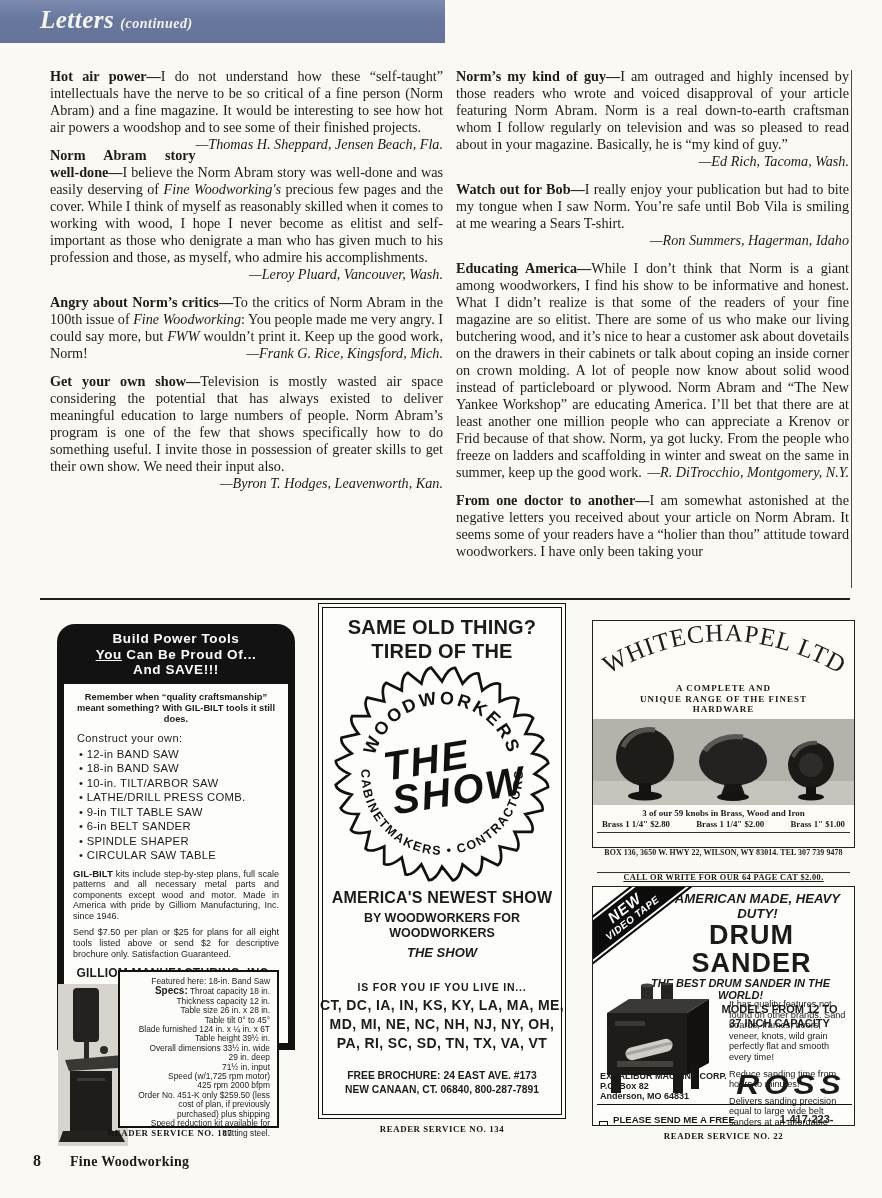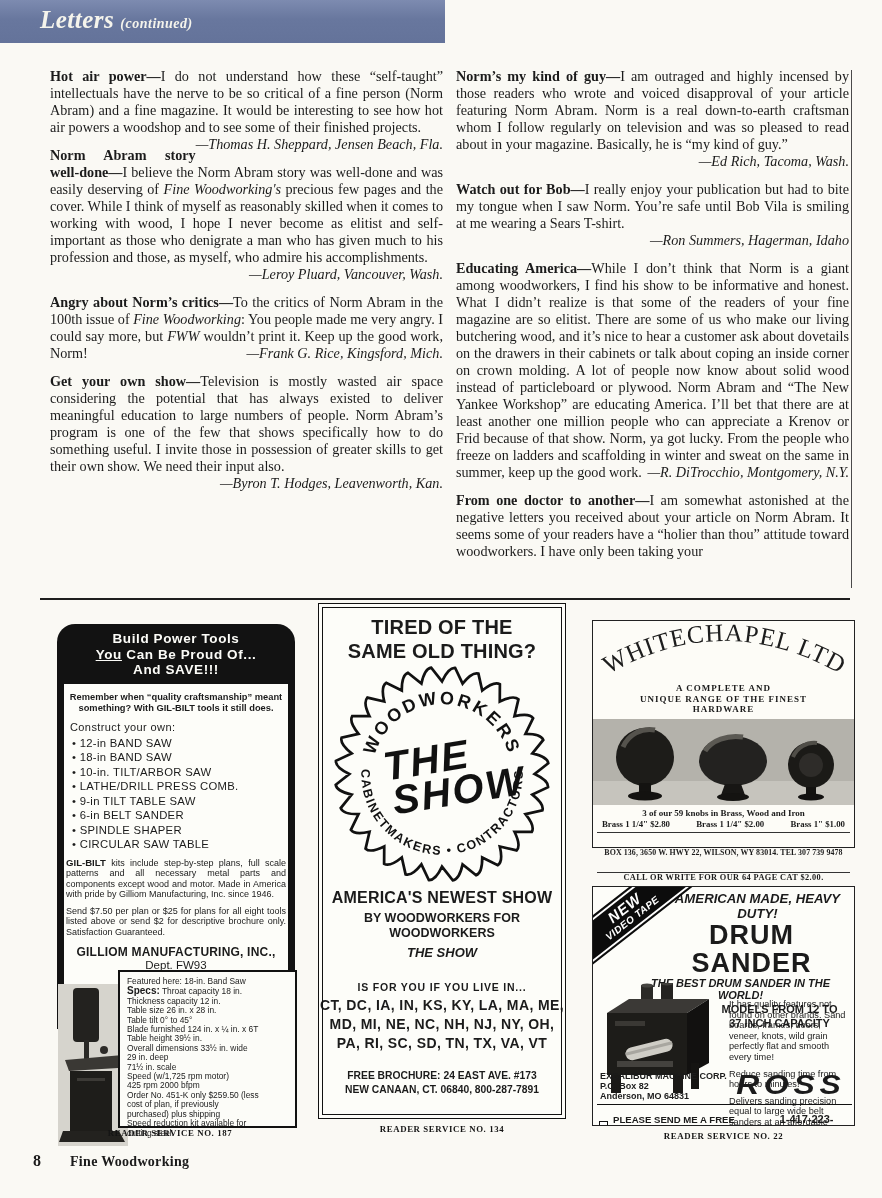--- a/index.html
+++ b/index.html
@@ -25,32 +25,32 @@
   #col-rule{position:absolute;left:851px;top:70px;width:1px;height:518px;background:#4a4a4a;}
   #section-rule{position:absolute;left:40px;top:598px;width:810px;height:2px;background:#1e1e1e;}
 
   
   #ad-gilliom{position:absolute;left:57px;top:624px;width:238px;background:#121212;
     border-radius:18px 18px 0 0;padding:0 7px 7px;box-sizing:border-box;
     font-family:"Liberation Sans",sans-serif;}
   .gil-head{color:#fcfcf8;text-align:center;padding:7px 0 6px;font-weight:bold;
     font-size:13.5px;line-height:15.5px;letter-spacing:.6px;}
   .gil-head .u{text-decoration:underline;}
-  .gil-inner{background:#fdfdf9;padding:8px 2px 9px;}
+  .gil-inner{background:#fdfdf9;padding:8px 9px 9px;}
   .gil-tag{font-weight:bold;font-size:9.3px;line-height:11px;text-align:center;margin-bottom:7px;}
   .gil-construct{font-size:11px;margin:0 0 3px 4px;letter-spacing:.4px;}
   .gil-tools div{font-size:11.3px;line-height:14.5px;margin-left:6px;letter-spacing:.3px;}
   .gil-tools div::before{content:"• ";}
   .gil-kits,.gil-offer{font-size:9px;line-height:10.6px;text-align:justify;margin-top:6px;}
   .gil-kits b{font-size:9.6px;}
   .gil-co{font-weight:bold;font-size:12px;text-align:center;margin-top:7px;letter-spacing:.2px;}
   .gil-addr div{font-size:11.5px;line-height:13.5px;text-align:center;}
-  #gil-specs{position:absolute;left:118px;top:970px;width:179px;height:158px;box-sizing:border-box;
+  #gil-specs{position:absolute;left:118px;top:970px;width:161px;height:158px;box-sizing:border-box;
     border:2px solid #111;background:#fcfcf8;font-family:"Liberation Sans",sans-serif;
-    font-size:8.4px;line-height:9.4px;text-align:left;padding:5px 7px 3px;}
+    font-size:8.4px;line-height:9.4px;text-align:right;padding:5px 7px 3px;}
   #gil-specs b{font-size:10px;}
   #gil-saw{position:absolute;left:57px;top:982px;width:72px;height:166px;}
   .reader-service{position:absolute;text-align:center;font-family:"Liberation Serif",serif;
     font-weight:bold;font-size:8.8px;letter-spacing:.6px;color:#151515;}
   #gil-rs{left:60px;top:1128px;width:220px;}
 
   
   #ad-show{position:absolute;left:318px;top:603px;width:248px;height:516px;border:1.5px solid #111;
     background:#fdfdf9;font-family:"Liberation Sans",sans-serif;text-align:center;box-sizing:border-box;}
   #ad-show::before{content:"";position:absolute;inset:3px;border:1.5px solid #111;pointer-events:none;}
@@ -70,21 +70,21 @@
   #ad-white{position:absolute;left:592px;top:620px;width:263px;height:228px;border:1px solid #222;
     background:#fdfcf7;box-sizing:border-box;text-align:center;}
   .wc-tagline div{font-family:"Liberation Serif",serif;font-weight:bold;font-size:9px;
     line-height:10.5px;letter-spacing:1px;}
   #wc-knobs{display:block;margin-top:4px;}
   .wc-caption{font-size:9px;margin-top:3px;font-weight:bold;}
   .wc-prices{display:flex;justify-content:space-between;padding:0 9px;font-size:8.8px;
     font-weight:bold;margin-top:1px;}
   .wc-addr{border-top:1px solid #333;border-bottom:1px solid #333;margin:3px 4px 0;
     padding:15px 0;font-weight:bold;font-size:7.9px;letter-spacing:.1px;}
-  .wc-cat{font-weight:bold;font-size:8.3px;margin-top:0;letter-spacing:.4px;}
+  .wc-cat{font-weight:bold;font-size:8.3px;margin-top:0;letter-spacing:.4px;text-decoration:underline;}
   #white-rs{left:592px;top:884px;width:263px;font-style:italic;}
 
   
   #ad-drum{position:absolute;left:592px;top:886px;width:263px;height:240px;border:1px solid #222;
     background:#fdfdf9;box-sizing:border-box;overflow:hidden;font-family:"Liberation Sans",sans-serif;}
   #drum-banner{position:absolute;left:-36px;top:8px;width:142px;transform:rotate(-38deg);
     background:#0c0c0c;color:#fff;text-align:center;padding:2px 0 3px;border-top:2px solid #fff;
     border-bottom:2px solid #fff;outline:2px solid #0c0c0c;}
   #drum-banner .b1{font-weight:bold;font-style:italic;font-size:15px;line-height:15px;letter-spacing:1px;}
   #drum-banner .b2{font-weight:bold;font-style:italic;font-size:10px;line-height:11px;letter-spacing:.5px;}
@@ -203,36 +203,36 @@
     <div>Featured here: 18-in. Band Saw</div>
     <div><b>Specs:</b> <span>Throat capacity 18 in.</span></div>
     <div>
         <div>Thickness capacity 12 in.</div>
         <div>Table size 26 in. x 28 in.</div>
         <div>Table tilt 0° to 45°</div>
         <div>Blade furnished 124 in. x ¼ in. x 6T</div>
         <div>Table height 39½ in.</div>
         <div>Overall dimensions 33½ in. wide</div>
         <div>29 in. deep</div>
-        <div>71½ in. scale</div>
+        <div>71½ in. input</div>
         <div>Speed (w/1,725 rpm motor)</div>
         <div>425 rpm 2000 bfpm</div>
         <div>Order No. 451-K only $259.50 (less</div>
         <div>cost of plan, if previously</div>
         <div>purchased) plus shipping</div>
         <div>Speed reduction kit available for</div>
         <div>cutting steel.</div>
       </div>
   </div>
   <div id="gil-rs" class="reader-service">READER SERVICE NO. 187</div>
 
   <div id="ad-show">
     <div class="show-headline">
+        <div>SAME OLD THING?</div>
         <div>TIRED OF THE</div>
-        <div>SAME OLD THING?</div>
       </div>
 
     <svg id="blade" width="218" height="218" viewBox="0 0 200 200">
       <path id="blade-teeth" d="M185.0,100.0 Q197.8,106.0 197.3,112.1 L182.9,118.9 L182.9,118.9 Q194.0,127.7 192.1,133.4 L176.6,136.9 L176.6,136.9 Q185.5,147.9 182.4,153.1 L166.5,153.0 L166.5,153.0 Q172.7,165.7 168.5,170.1 L153.0,166.5 L153.0,166.5 Q156.3,180.2 151.2,183.6 L136.9,176.6 L136.9,176.6 Q137.0,190.7 131.3,192.9 L118.9,182.9 L118.9,182.9 Q115.9,196.7 109.9,197.5 L100.0,185.0 L100.0,185.0 Q94.0,197.8 87.9,197.3 L81.1,182.9 L81.1,182.9 Q72.3,194.0 66.6,192.1 L63.1,176.6 L63.1,176.6 Q52.1,185.5 46.9,182.4 L47.0,166.5 L47.0,166.5 Q34.3,172.7 29.9,168.5 L33.5,153.0 L33.5,153.0 Q19.8,156.3 16.4,151.2 L23.4,136.9 L23.4,136.9 Q9.3,137.0 7.1,131.3 L17.1,118.9 L17.1,118.9 Q3.3,115.9 2.5,109.9 L15.0,100.0 L15.0,100.0 Q2.2,94.0 2.7,87.9 L17.1,81.1 L17.1,81.1 Q6.0,72.3 7.9,66.6 L23.4,63.1 L23.4,63.1 Q14.5,52.1 17.6,46.9 L33.5,47.0 L33.5,47.0 Q27.3,34.3 31.5,29.9 L47.0,33.5 L47.0,33.5 Q43.7,19.8 48.8,16.4 L63.1,23.4 L63.1,23.4 Q63.0,9.3 68.7,7.1 L81.1,17.1 L81.1,17.1 Q84.1,3.3 90.1,2.5 L100.0,15.0 L100.0,15.0 Q106.0,2.2 112.1,2.7 L118.9,17.1 L118.9,17.1 Q127.7,6.0 133.4,7.9 L136.9,23.4 L136.9,23.4 Q147.9,14.5 153.1,17.6 L153.0,33.5 L153.0,33.5 Q165.7,27.3 170.1,31.5 L166.5,47.0 L166.5,47.0 Q180.2,43.7 183.6,48.8 L176.6,63.1 L176.6,63.1 Q190.7,63.0 192.9,68.7 L182.9,81.1 L182.9,81.1 Q196.7,84.1 197.5,90.1 L185.0,100.0 Z" fill="#fdfdf9" stroke="#111" stroke-width="2.5"></path>
       <path id="arc-top" d="M 36,100 A 64,64 0 0 1 164,100" fill="none"></path>
       <path id="arc-bottom" d="M 26,100 A 74,74 0 0 0 174,100" fill="none"></path>
       <text font-family="Liberation Sans, sans-serif" font-size="16.5" font-weight="bold" letter-spacing="2.5" fill="#111">
         <textPath href="#arc-top" startOffset="50%" text-anchor="middle">WOODWORKERS</textPath>
       </text>
       <text font-family="Liberation Sans, sans-serif" font-size="11.5" font-weight="bold" letter-spacing="1.5" fill="#111">

